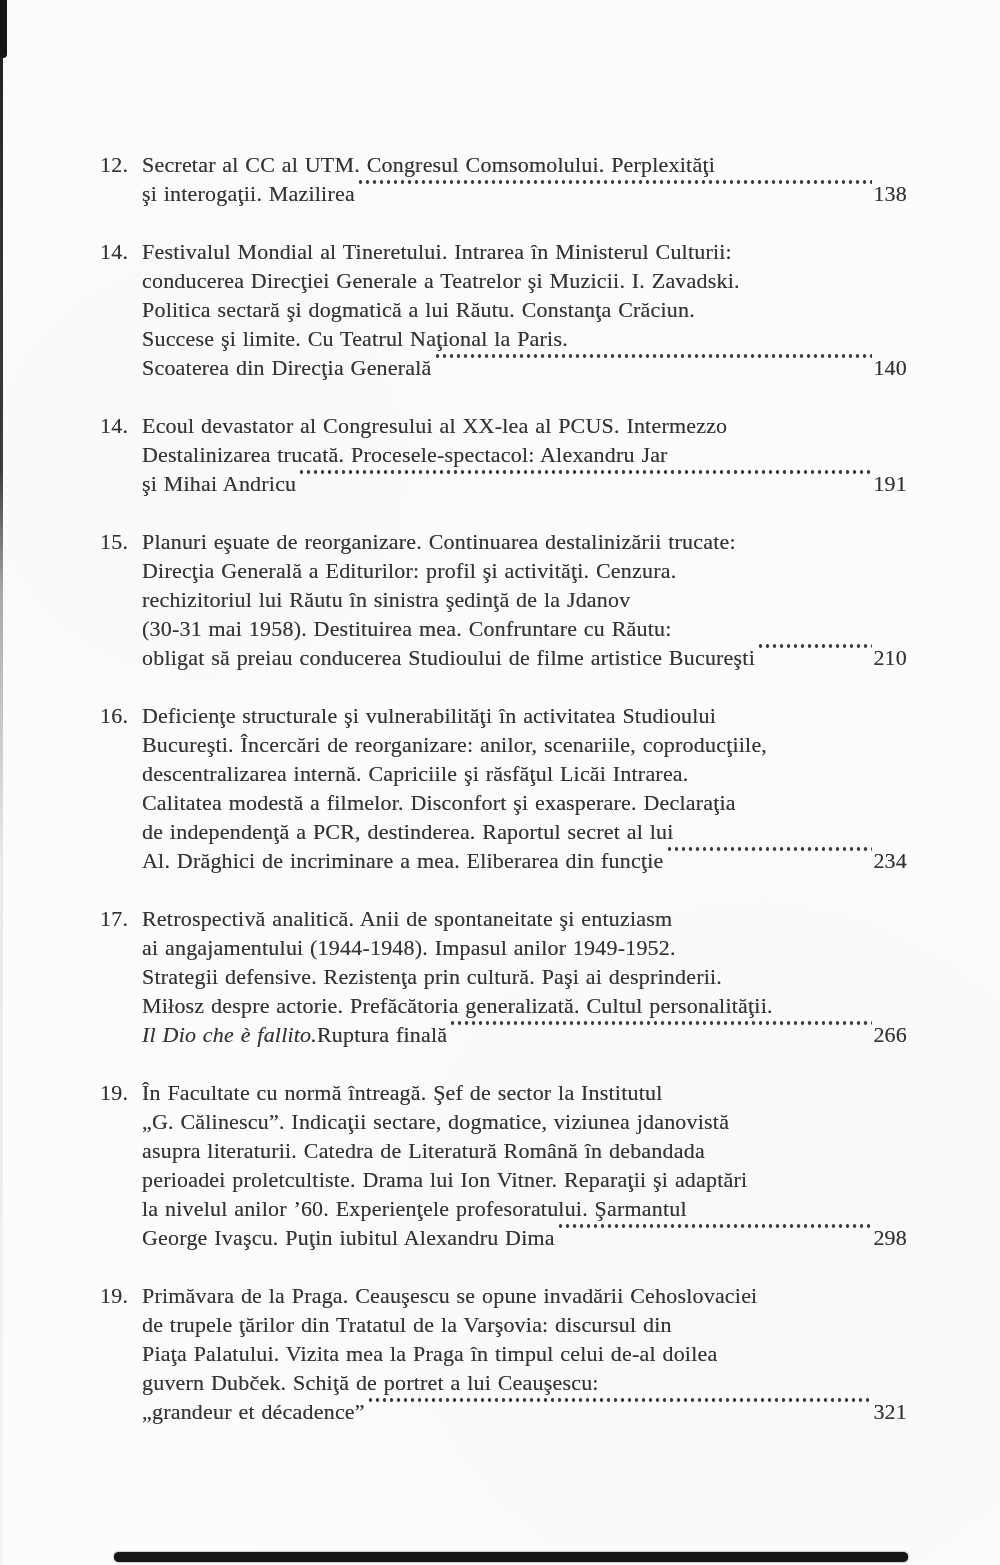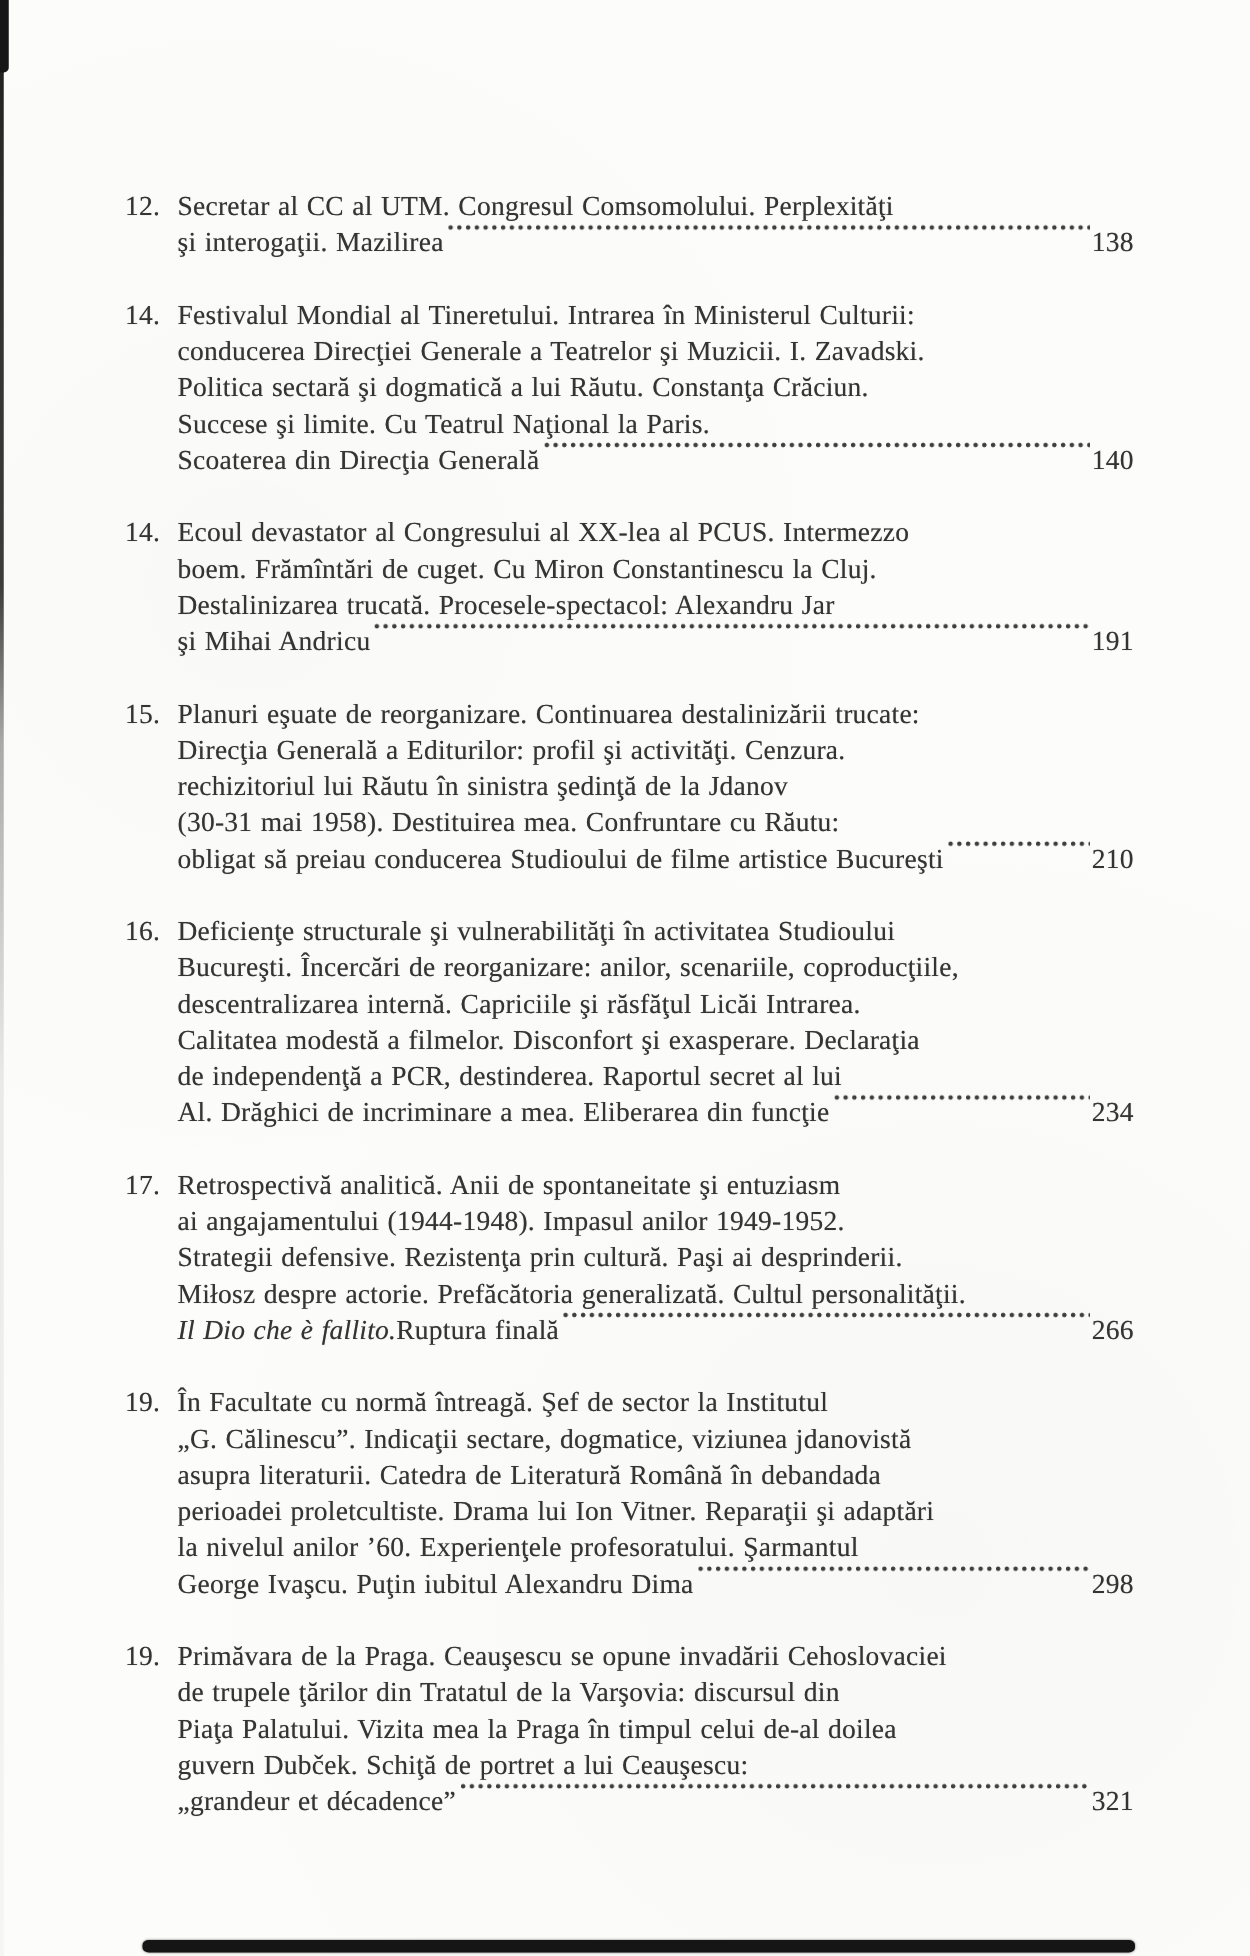--- a/index.html
+++ b/index.html
@@ -121,21 +121,20 @@
           <span class="leader"></span>
           <span class="pagenum">140</span>
         </div>
       </div>
     </div>
 
     <div class="entry">
       <div class="num">14.</div>
       <div class="body-col">
         <div class="line">Ecoul devastator al Congresului al XX-lea al PCUS. Intermezzo</div>
-        <div class="line">boem. Frămîntări de cuget. Cu Miron Constantinescu la Cluj.</div>
         <div class="line">Destalinizarea trucată. Procesele-spectacol: Alexandru Jar</div>
         <div class="last-line">
           <span class="it"></span>
             <span>şi Mihai Andricu</span>
           <span class="leader"></span>
           <span class="pagenum">191</span>
         </div>
       </div>
     </div>
 

